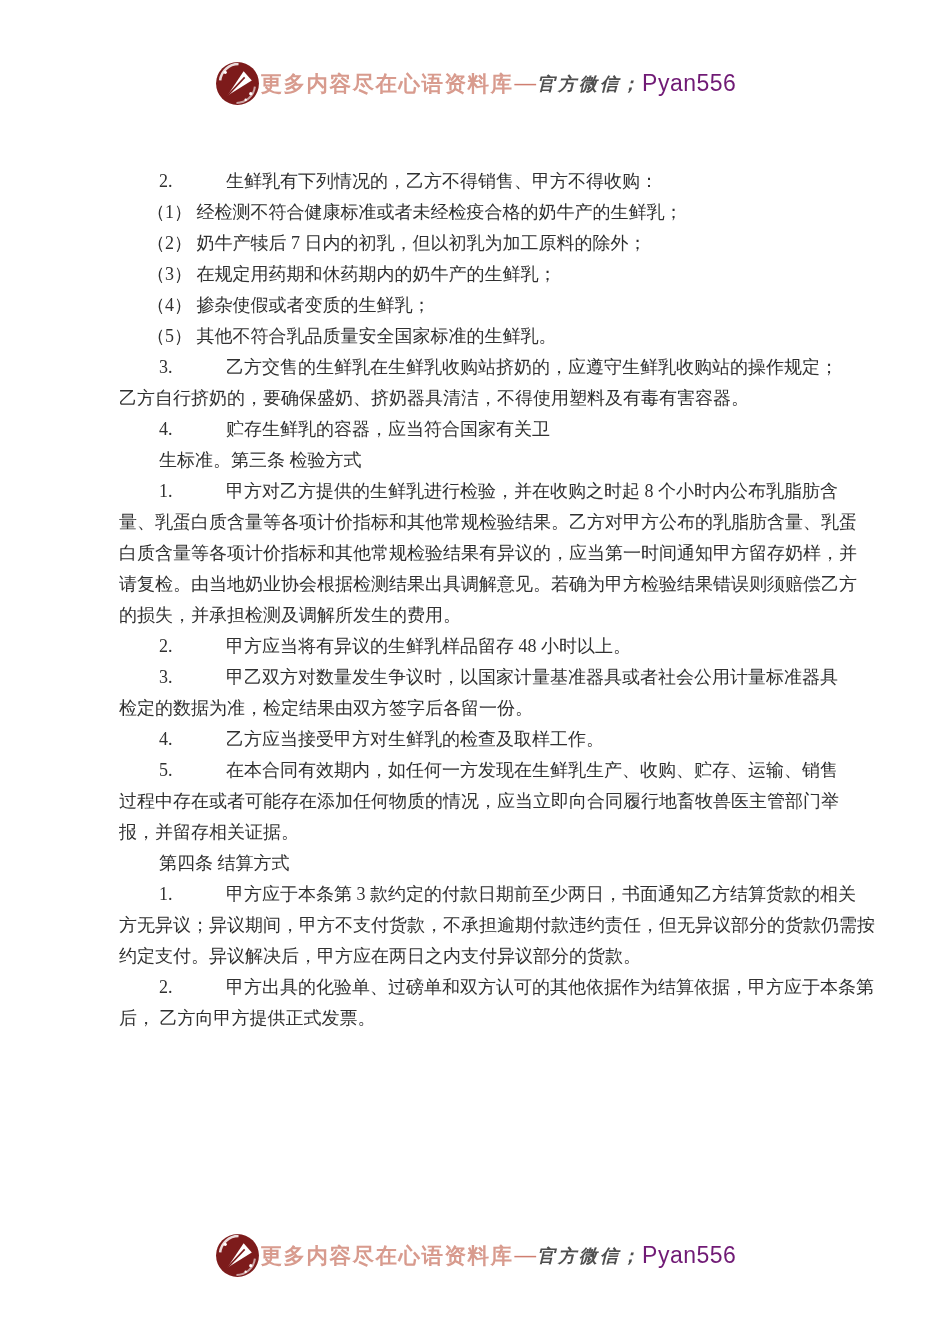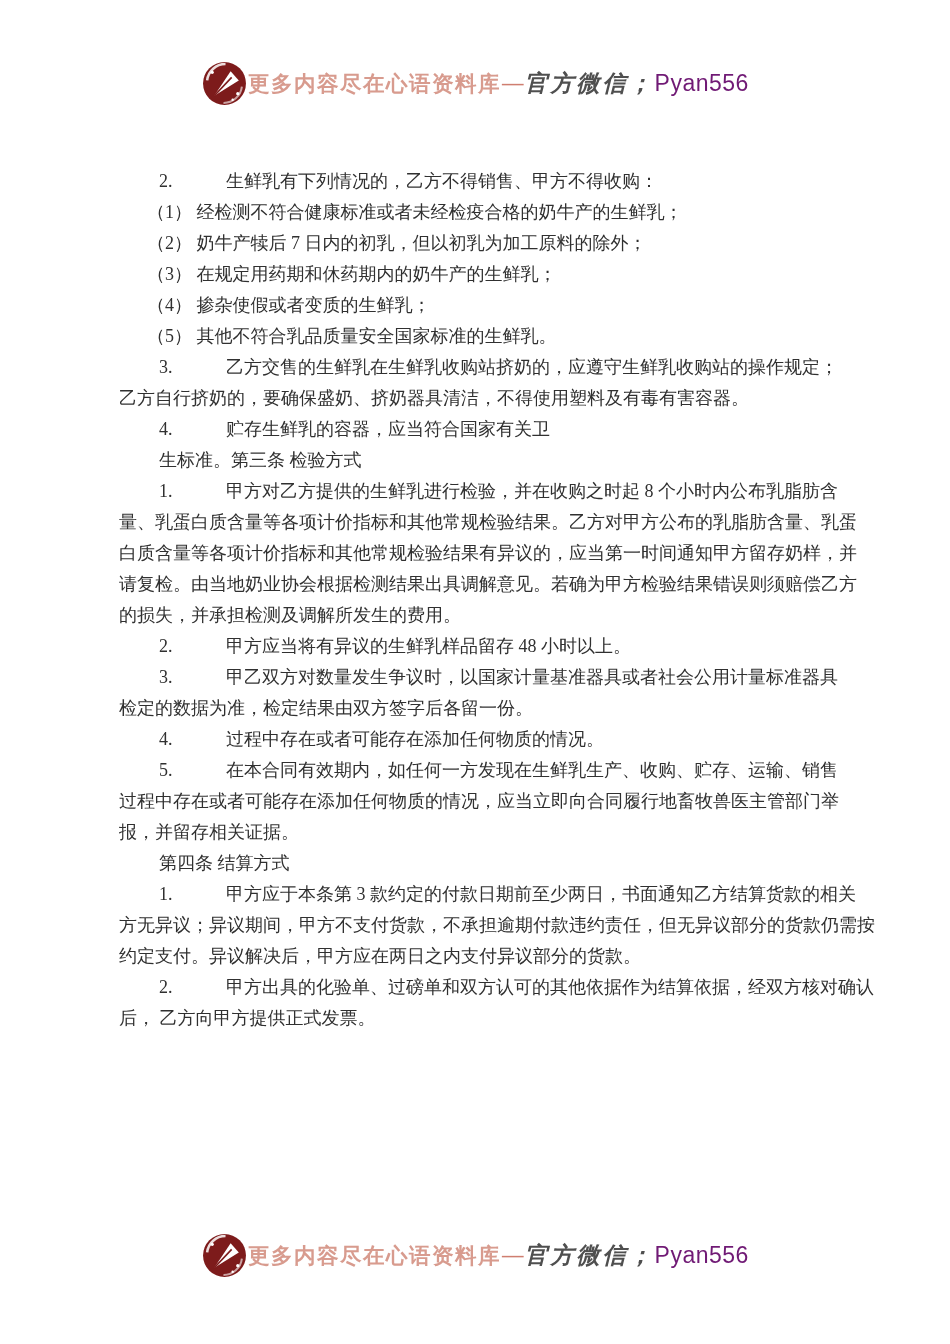--- a/index.html
+++ b/index.html
@@ -5,21 +5,21 @@
   html,body{margin:0;padding:0;background:#e9e9e9;}
   .page{position:relative;width:950px;height:1344px;background:#ffffff;margin:0 auto;overflow:hidden;
         font-family:"Liberation Serif","DejaVu Serif",serif;}
   
   .wm{position:absolute;left:0;right:0;display:flex;justify-content:center;align-items:center;}
   .wm-header{top:60px;}
   .wm-footer{top:1232px;}
   .wm .logo{flex:0 0 auto;width:47px;height:47px;}
   .wm .brand{font-size:21.5px;font-weight:bold;color:#d89b8e;letter-spacing:1.5px;white-space:nowrap;}
   .wm .sep{font-size:21.5px;font-weight:bold;color:#cf7e70;margin:0 1px;}
-  .wm .wlabel{font-size:23px;color:#4f4f4f;font-style:italic;font-weight:bold;letter-spacing:3px;white-space:nowrap;}
+  .wm .wlabel{font-size:18px;color:#4f4f4f;font-style:italic;font-weight:bold;letter-spacing:3px;white-space:nowrap;}
   .wm .wid{font-size:23px;color:#701a75;font-family:"Liberation Sans","DejaVu Sans",sans-serif;letter-spacing:0.5px;}
   
   .doc{position:absolute;left:119px;top:166px;width:722px;color:#303030;
        font-size:18px;line-height:31px;}
   .ln{white-space:nowrap;}
   .item{padding-left:40px;}
   .item .num{display:inline-block;width:67px;}
   .sub{padding-left:28px;}
   .indent{padding-left:40px;}
   .cont{padding-left:0;}
@@ -58,29 +58,29 @@
     <div class="ln item"><span class="num">4.</span><span class="txt">贮存生鲜乳的容器，应当符合国家有关卫</span></div>
     <div class="ln indent"><span class="txt">生标准。第三条 检验方式</span></div>
     <div class="ln item"><span class="num">1.</span><span class="txt">甲方对乙方提供的生鲜乳进行检验，并在收购之时起 8 个小时内公布乳脂肪含</span></div>
     <div class="ln cont"><span class="txt">量、乳蛋白质含量等各项计价指标和其他常规检验结果。乙方对甲方公布的乳脂肪含量、乳蛋</span></div>
     <div class="ln cont"><span class="txt">白质含量等各项计价指标和其他常规检验结果有异议的，应当第一时间通知甲方留存奶样，并</span></div>
     <div class="ln cont"><span class="txt">请复检。由当地奶业协会根据检测结果出具调解意见。若确为甲方检验结果错误则须赔偿乙方</span></div>
     <div class="ln cont"><span class="txt">的损失，并承担检测及调解所发生的费用。</span></div>
     <div class="ln item"><span class="num">2.</span><span class="txt">甲方应当将有异议的生鲜乳样品留存 48 小时以上。</span></div>
     <div class="ln item"><span class="num">3.</span><span class="txt">甲乙双方对数量发生争议时，以国家计量基准器具或者社会公用计量标准器具</span></div>
     <div class="ln cont"><span class="txt">检定的数据为准，检定结果由双方签字后各留一份。</span></div>
-    <div class="ln item"><span class="num">4.</span><span class="txt">过程中存在或者可能存在添加任何物质的情况。</span></div>
+    <div class="ln item"><span class="num">4.</span><span class="txt">乙方应当接受甲方对生鲜乳的检查及取样工作。</span></div>
     <div class="ln item"><span class="num">5.</span><span class="txt">在本合同有效期内，如任何一方发现在生鲜乳生产、收购、贮存、运输、销售</span></div>
     <div class="ln cont"><span class="txt">过程中存在或者可能存在添加任何物质的情况，应当立即向合同履行地畜牧兽医主管部门举</span></div>
     <div class="ln cont"><span class="txt">报，并留存相关证据。</span></div>
     <div class="ln indent"><span class="txt">第四条 结算方式</span></div>
     <div class="ln item"><span class="num">1.</span><span class="txt">甲方应于本条第 3 款约定的付款日期前至少两日，书面通知乙方结算货款的相关</span></div>
     <div class="ln cont"><span class="txt">方无异议；异议期间，甲方不支付货款，不承担逾期付款违约责任，但无异议部分的货款仍需按</span></div>
     <div class="ln cont"><span class="txt">约定支付。异议解决后，甲方应在两日之内支付异议部分的货款。</span></div>
-    <div class="ln item"><span class="num">2.</span><span class="txt">甲方出具的化验单、过磅单和双方认可的其他依据作为结算依据，经双方核对确认</span></div>
+    <div class="ln item"><span class="num">2.</span><span class="txt">甲方出具的化验单、过磅单和双方认可的其他依据作为结算依据，甲方应于本条第</span></div>
     <div class="ln cont"><span class="txt">后， 乙方向甲方提供正式发票。</span></div>
   </div>
 
   <div class="wm wm-footer">
     <svg class="logo" viewBox="0 0 46 46" xmlns="http://www.w3.org/2000/svg">
       <circle cx="23" cy="23" r="21" fill="#7d1b1b"></circle>
       <path d="M6 20 A 18 18 0 0 1 24 4" stroke="#ffffff" stroke-width="2.5" fill="none" opacity="0.85"></path>
       <path d="M40 26 A 18 18 0 0 1 22 42" stroke="#ffffff" stroke-width="2" fill="none" opacity="0.6"></path>
       <path d="M13 35 L29 11 L37 20 Z" fill="#ffffff"></path>
       <path d="M13 35 L30 17" stroke="#7d1b1b" stroke-width="1.6"></path>

